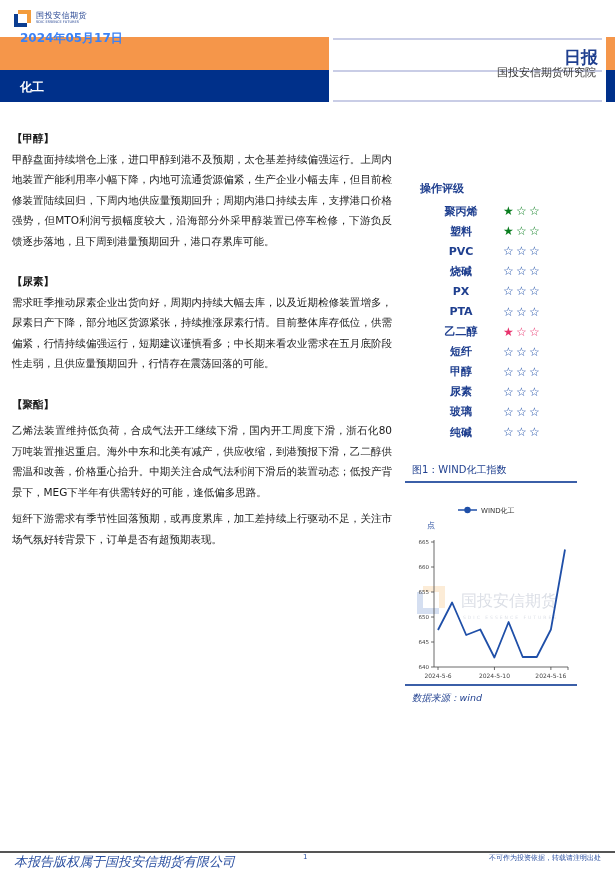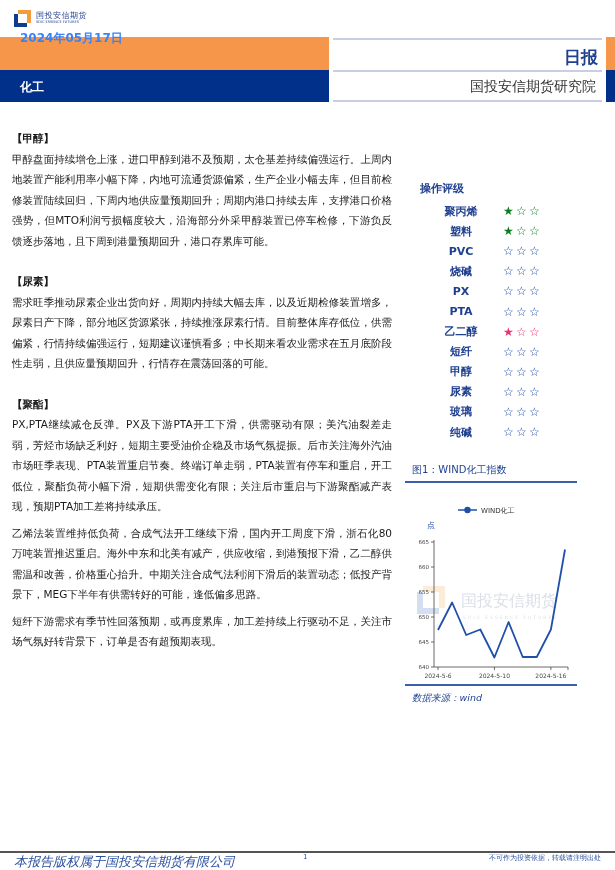--- a/index.html
+++ b/index.html
@@ -16,21 +16,21 @@
 
   .band-orange { position:absolute; left:0; top:37px; width:615px; height:33px; background:#f5964a; }
   .band-blue { position:absolute; left:0; top:70px; width:615px; height:32px; background:#00308a; }
   .date { position:absolute; left:20px; top:30px; font-size:12px; font-weight:bold; color:#3b82f6; }
   .sector { position:absolute; left:20px; top:79px; font-size:12px; font-weight:bold; color:#fff; }
   .title-box { position:absolute; left:329px; top:37px; width:277px; height:65px; background:#fff; }
   .title-box .line1 { position:absolute; left:4px; right:4px; top:1px; height:2px; background:#c9cde6; }
   .title-box .line2 { position:absolute; left:4px; right:4px; top:33px; height:2px; background:#c9cde6; }
   .title-box .line3 { position:absolute; left:4px; right:4px; bottom:0; height:2px; background:#c9cde6; }
   .report-type { position:absolute; right:8px; top:9px; font-size:17px; font-weight:bold; color:#1f3f8f; }
-  .institute { position:absolute; right:10px; top:41px; font-size:14px; color:#333; }
+  .institute { position:absolute; right:10px; top:28px; font-size:11px; color:#333; }
 
   .left-col { position:absolute; left:12px; top:128px; width:380px; font-size:10.5px; line-height:20.5px; color:#1a1a1a; }
   .sec-title { font-weight:bold; margin-bottom:0; }
   .para { text-align:justify; }
   .gap { height:20px; }
   .gap-s { height:6px; }
 
   .rating { position:absolute; left:420px; top:181px; }
   .rating-head { font-size:11px; font-weight:bold; color:#1f3f8f; height:20px; }
   .rating-row { display:flex; height:20.1px; align-items:center; }
@@ -82,21 +82,20 @@
     <p class="para">甲醇盘面持续增仓上涨，进口甲醇到港不及预期，太仓基差持续偏强运行。上周内地装置产能利用率小幅下降，内地可流通货源偏紧，生产企业小幅去库，但目前检修装置陆续回归，下周内地供应量预期回升；周期内港口持续去库，支撑港口价格强势，但MTO利润亏损幅度较大，沿海部分外采甲醇装置已停车检修，下游负反馈逐步落地，且下周到港量预期回升，港口存累库可能。</p>
   </div>
   <div class="gap"></div>
   <div>
     <div class="sec-title">【尿素】</div>
     <p class="para">需求旺季推动尿素企业出货向好，周期内持续大幅去库，以及近期检修装置增多，尿素日产下降，部分地区货源紧张，持续推涨尿素行情。目前整体库存低位，供需偏紧，行情持续偏强运行，短期建议谨慎看多；中长期来看农业需求在五月底阶段性走弱，且供应量预期回升，行情存在震荡回落的可能。</p>
   </div>
   <div class="gap"></div>
   <div>
     <div class="sec-title">【聚酯】</div>
-    <p class="para">PX,PTA继续减仓反弹。PX及下游PTA开工下滑，供需驱动有限；美汽油裂差走弱，芳烃市场缺乏利好，短期主要受油价企稳及市场气氛提振。后市关注海外汽油市场旺季表现、PTA装置重启节奏。终端订单走弱，PTA装置有停车和重启，开工低位，聚酯负荷小幅下滑，短期供需变化有限；关注后市重启与下游聚酯减产表现，预期PTA加工差将持续承压。</p>
     <div class="gap-s"></div>
     <p class="para">乙烯法装置维持低负荷，合成气法开工继续下滑，国内开工周度下滑，浙石化80万吨装置推迟重启。海外中东和北美有减产，供应收缩，到港预报下滑，乙二醇供需温和改善，价格重心抬升。中期关注合成气法利润下滑后的装置动态；低投产背景下，MEG下半年有供需转好的可能，逢低偏多思路。</p>
     <div class="gap-s"></div>
     <p class="para">短纤下游需求有季节性回落预期，或再度累库，加工差持续上行驱动不足，关注市场气氛好转背景下，订单是否有超预期表现。</p>
   </div>
 </div>
 
 <div class="rating">
   <div class="rating-head">操作评级</div>
   <div id="rating-rows">

